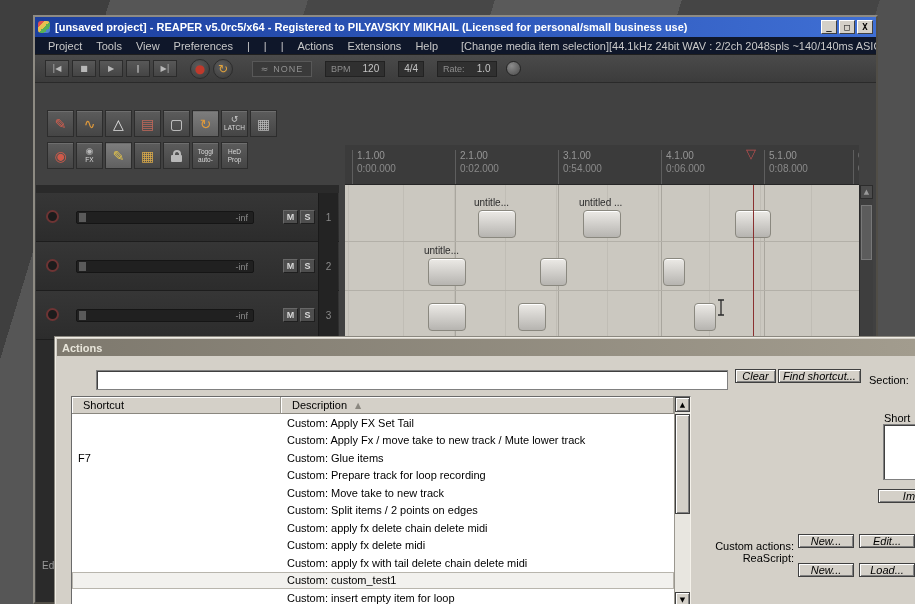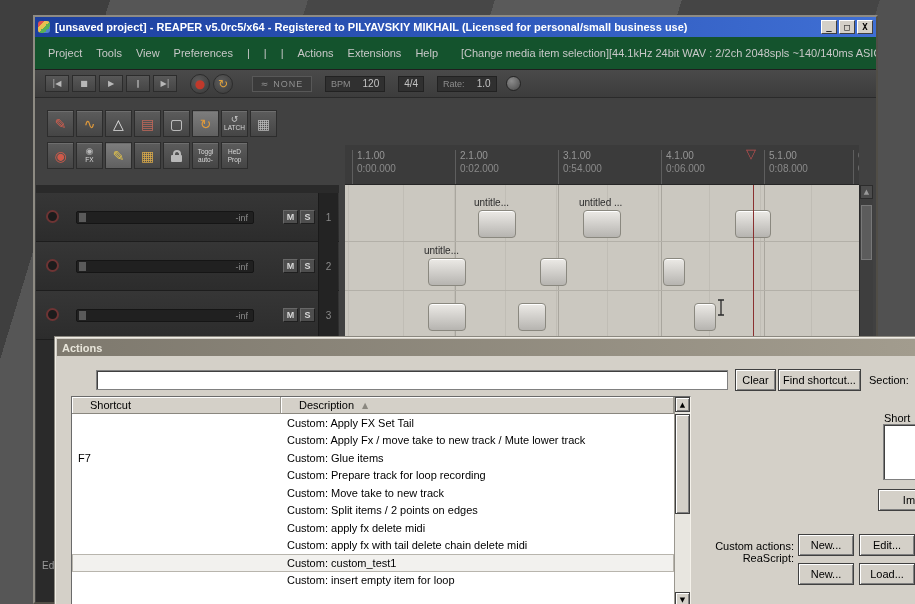--- a/index.html
+++ b/index.html
@@ -16,22 +16,22 @@
   .titlebar { height:20px; display:flex; align-items:center; padding:0 3px;
     background:linear-gradient(90deg,#1c3f9e,#3f6fd4); color:#fff; font-size:11px; font-weight:bold; }
   .app-icon { width:12px; height:12px; border-radius:3px; margin-right:5px; flex:none;
     background:linear-gradient(135deg,#e05050 0 25%,#e8c050 25% 50%,#58b058 50% 75%,#5080d0 75%); }
   .title-text { flex:1; white-space:nowrap; overflow:hidden; }
   .winbtns { display:flex; flex:none; }
   .winbtn { width:16px; height:14px; margin-left:2px; background:#d4d0c8; color:#000;
     border:1px solid; border-color:#fff #404040 #404040 #fff; font-size:9px; font-weight:bold;
     display:inline-flex; align-items:center; justify-content:center; font-family:"DejaVu Sans Mono",monospace; }
 
-  .menubar { height:18px; background:#14532d; border-bottom:1px solid #1f1f1f; display:flex; align-items:center;
-    font-size:11px; color:#c8c8c8; padding:16px 6px; white-space:nowrap; }
+  .menubar { height:18px; background:#0f172a; border-bottom:1px solid #1f1f1f; display:flex; align-items:center;
+    font-size:11px; color:#c8c8c8; padding:8px 6px; white-space:nowrap; }
   .menu-item { padding:1px 7px; }
   .menu-center { margin-left:16px; }
   .menu-right { margin-left:auto; }
 
   .transport { height:28px; background:linear-gradient(#4a4a4a,#3c3c3c); border-bottom:1px solid #2a2a2a;
     display:flex; align-items:center; padding-left:10px; gap:3px; }
   .tbtn { width:24px; height:17px; background:linear-gradient(#585858,#454545); border:1px solid #2c2c2c;
     color:#b8b8b8; font-size:8px; display:inline-flex; align-items:center; justify-content:center; }
   .round { width:20px; height:20px; border-radius:50%; font-size:11px;
     background:radial-gradient(circle at 40% 35%, #5c5c5c, #383838); }
@@ -98,42 +98,42 @@
   .sb-thumb { position:absolute; top:20px; left:1px; width:11px; height:55px; background:#5c5c5c; border:1px solid #787878; }
 
   
   #actions-window { position:absolute; left:55px; top:337px; width:862px; height:270px; background:#d4d0c8;
     border:1px solid; border-color:#efece4 #55524c #55524c #efece4; box-shadow:0 0 0 1px #8a877f; }
   .titlebar.inactive { height:17px; background:linear-gradient(90deg,#7e796e,#a29c8e); color:#e8e5da;
     font-size:11px; font-weight:bold; padding-left:5px; margin:1px; }
   .dlg-label { position:absolute; font-size:11px; color:#000; }
   #filter-input { position:absolute; left:40px; top:32px; width:632px; height:20px; background:#fff;
     border:1px solid #808080; box-shadow:inset 1px 1px 0 #404040; font-size:11px; padding:0 3px; }
-  .dlg-btn { position:absolute; height:22px; background:#d4d0c8; border:1px solid #404040;
+  .dlg-btn { position:absolute; height:14px; background:#d4d0c8; border:1px solid #404040;
     box-shadow:inset 1px 1px 0 #fff, inset -1px -1px 0 #808080; font-size:11px; color:#000;
-    font-family:"Liberation Sans",sans-serif; }
+    font-family:"Liberation Sans",sans-serif;font-style:italic; }
   #clear-button { left:679px; top:31px; width:41px; }
   #find-shortcut-button { left:722px; top:31px; width:83px; }
   #import-button { left:822px; top:151px; width:90px; }
   #custom-new-button { left:742px; top:196px; width:56px; }
   #custom-edit-button { left:803px; top:196px; width:56px; }
   #reascript-new-button { left:742px; top:225px; width:56px; }
   #reascript-load-button { left:803px; top:225px; width:56px; }
   #section-label { left:813px; top:36px; }
   #shortcut-panel-label { left:828px; top:74px; }
   #shortcut-list-box { position:absolute; left:827px; top:86px; width:86px; height:56px; background:#fff;
     border:1px solid #808080; box-shadow:inset 1px 1px 0 #404040; }
   #custom-actions-label { left:648px; top:202px; width:90px; text-align:right; }
   #reascript-label { left:648px; top:214px; width:90px; text-align:right; }
 
   #actions-list { position:absolute; left:15px; top:58px; width:620px; height:212px; background:#fff;
     border:1px solid; border-color:#6a6a6a #f4f1ea #f4f1ea #6a6a6a; overflow:hidden; }
   .lv-header { display:flex; height:17px; font-size:11px; margin-right:16px; }
   .lv-hcell { background:#d4d0c8; border-right:1px solid #9a978f; border-bottom:1px solid #8a877f;
-    box-shadow:inset 1px 1px 0 #fff; padding:1px 18px; display:flex; align-items:center; }
+    box-shadow:inset 1px 1px 0 #fff; padding:1px 11px; display:flex; align-items:center; }
   .col-shortcut { width:209px; flex:none; }
   .col-desc { flex:1; }
   .sort-arrow { margin-left:8px; font-size:8px; color:#8a877f; font-family:"DejaVu Sans",sans-serif; }
   .lv-row { display:flex; height:17.5px; align-items:center; font-size:11px; margin-right:16px; }
   .lv-row.selected { background:#f2f1ee; box-shadow:inset 0 0 0 1px #b8b5ad; }
   .cell-shortcut { width:209px; flex:none; padding-left:6px; }
   .cell-desc { padding-left:6px; white-space:nowrap; }
   .lv-scroll { position:absolute; right:0; top:0; bottom:0; width:16px; background:#e8e6e0; border-left:1px solid #9a978f; }
   .lv-arrow { position:absolute; left:0; width:15px; height:15px; background:#d4d0c8; border:1px solid #404040;
     box-shadow:inset 1px 1px 0 #fff, inset -1px -1px 0 #808080; font-size:7px; color:#000;
@@ -402,20 +402,24 @@
           <div class="lv-row">
             <span class="cell-shortcut"></span>
             <span class="cell-desc">Custom: Move take to new track</span>
           </div>
           <div class="lv-row">
             <span class="cell-shortcut"></span>
             <span class="cell-desc">Custom: Split items / 2 points on edges</span>
           </div>
           <div class="lv-row">
             <span class="cell-shortcut"></span>
+            <span class="cell-desc">Custom: apply fx delete chain delete midi</span>
+          </div>
+          <div class="lv-row">
+            <span class="cell-shortcut"></span>
             <span class="cell-desc">Custom: apply fx delete midi</span>
           </div>
           <div class="lv-row">
             <span class="cell-shortcut"></span>
             <span class="cell-desc">Custom: apply fx with tail  delete chain delete midi</span>
           </div>
           <div class="lv-row selected">
             <span class="cell-shortcut"></span>
             <span class="cell-desc">Custom: custom_test1</span>
           </div>

